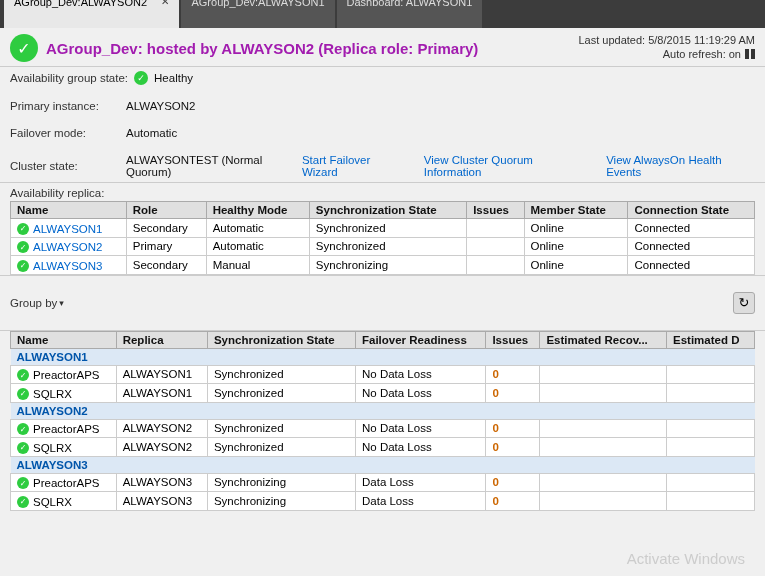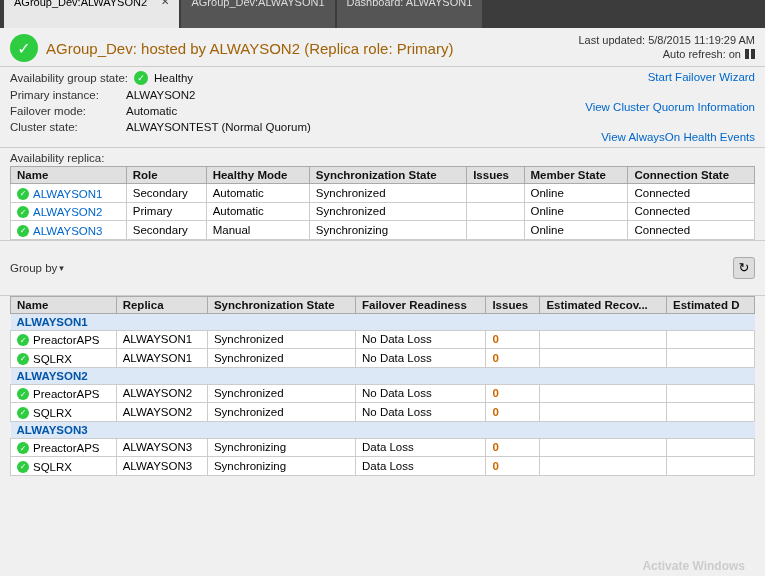--- a/index.html
+++ b/index.html
@@ -63,22 +63,22 @@
       align-items: flex-start;
       border-bottom: 1px solid #ccc;
     }
     .header-left {
       display: flex;
       align-items: center;
       gap: 8px;
     }
     .header-title {
       font-size: 15px;
-      font-weight: 400;
-      color: #a16207;
+      font-weight: 700;
+      color: #a21caf;
     }
     .green-check-circle {
       width: 28px;
       height: 28px;
       background: #2ecc40;
       border-radius: 50%;
       display: flex;
       align-items: center;
       justify-content: center;
       color: white;
@@ -114,21 +114,21 @@
     
     .info-section {
       padding: 4px 10px;
       display: flex;
       justify-content: space-between;
       border-bottom: 1px solid #ccc;
     }
     .info-left {
       display: flex;
       flex-direction: column;
-      gap: 4px;
+      gap: 15px;
     }
     .info-row {
       display: flex;
       align-items: center;
       gap: 6px;
       font-size: 11.5px;
     }
     .info-label {
       color: #333;
       min-width: 110px;
@@ -144,21 +144,21 @@
       border-radius: 50%;
       display: flex;
       align-items: center;
       justify-content: center;
       color: white;
       font-size: 9px;
       flex-shrink: 0;
     }
     .info-right {
       display: flex;
-      flex-direction: column;
+      flex-direction: row;
       gap: 18px;
       align-items: flex-end;
     }
     .info-link {
       color: #0066cc;
       text-decoration: none;
       font-size: 11.5px;
       cursor: pointer;
     }
 
@@ -269,25 +269,25 @@
       padding-left: 6px;
     }
     .issues-orange {
       color: #cc6600;
       font-weight: 600;
     }
 
     
     .watermark {
       position: absolute;
-      bottom: 3px;
+      bottom: 9px;
       right: 20px;
       color: rgba(180,180,180,0.6);
-      font-size: 12px;
-      font-weight: 700;
+      font-size: 15px;
+      font-weight: 400;
       pointer-events: none;
     }
   </style>
 </head>
 <body>
 
 <div class="title-bar">
   <div class="tab active">
     <span>AGroup_Dev:ALWAYSON2</span>
     <span class="close-x">✕</span>

